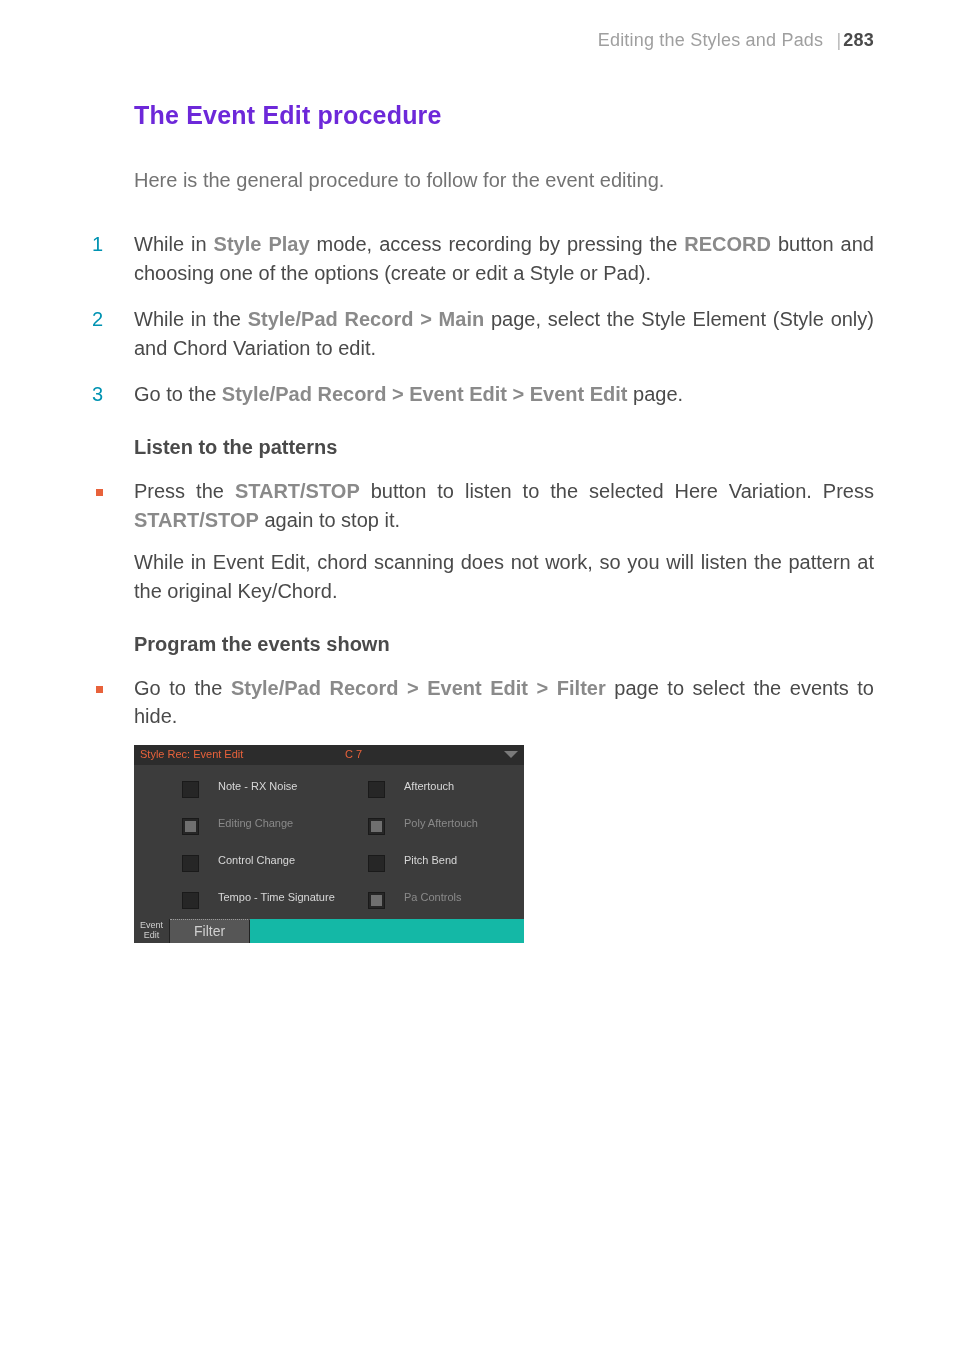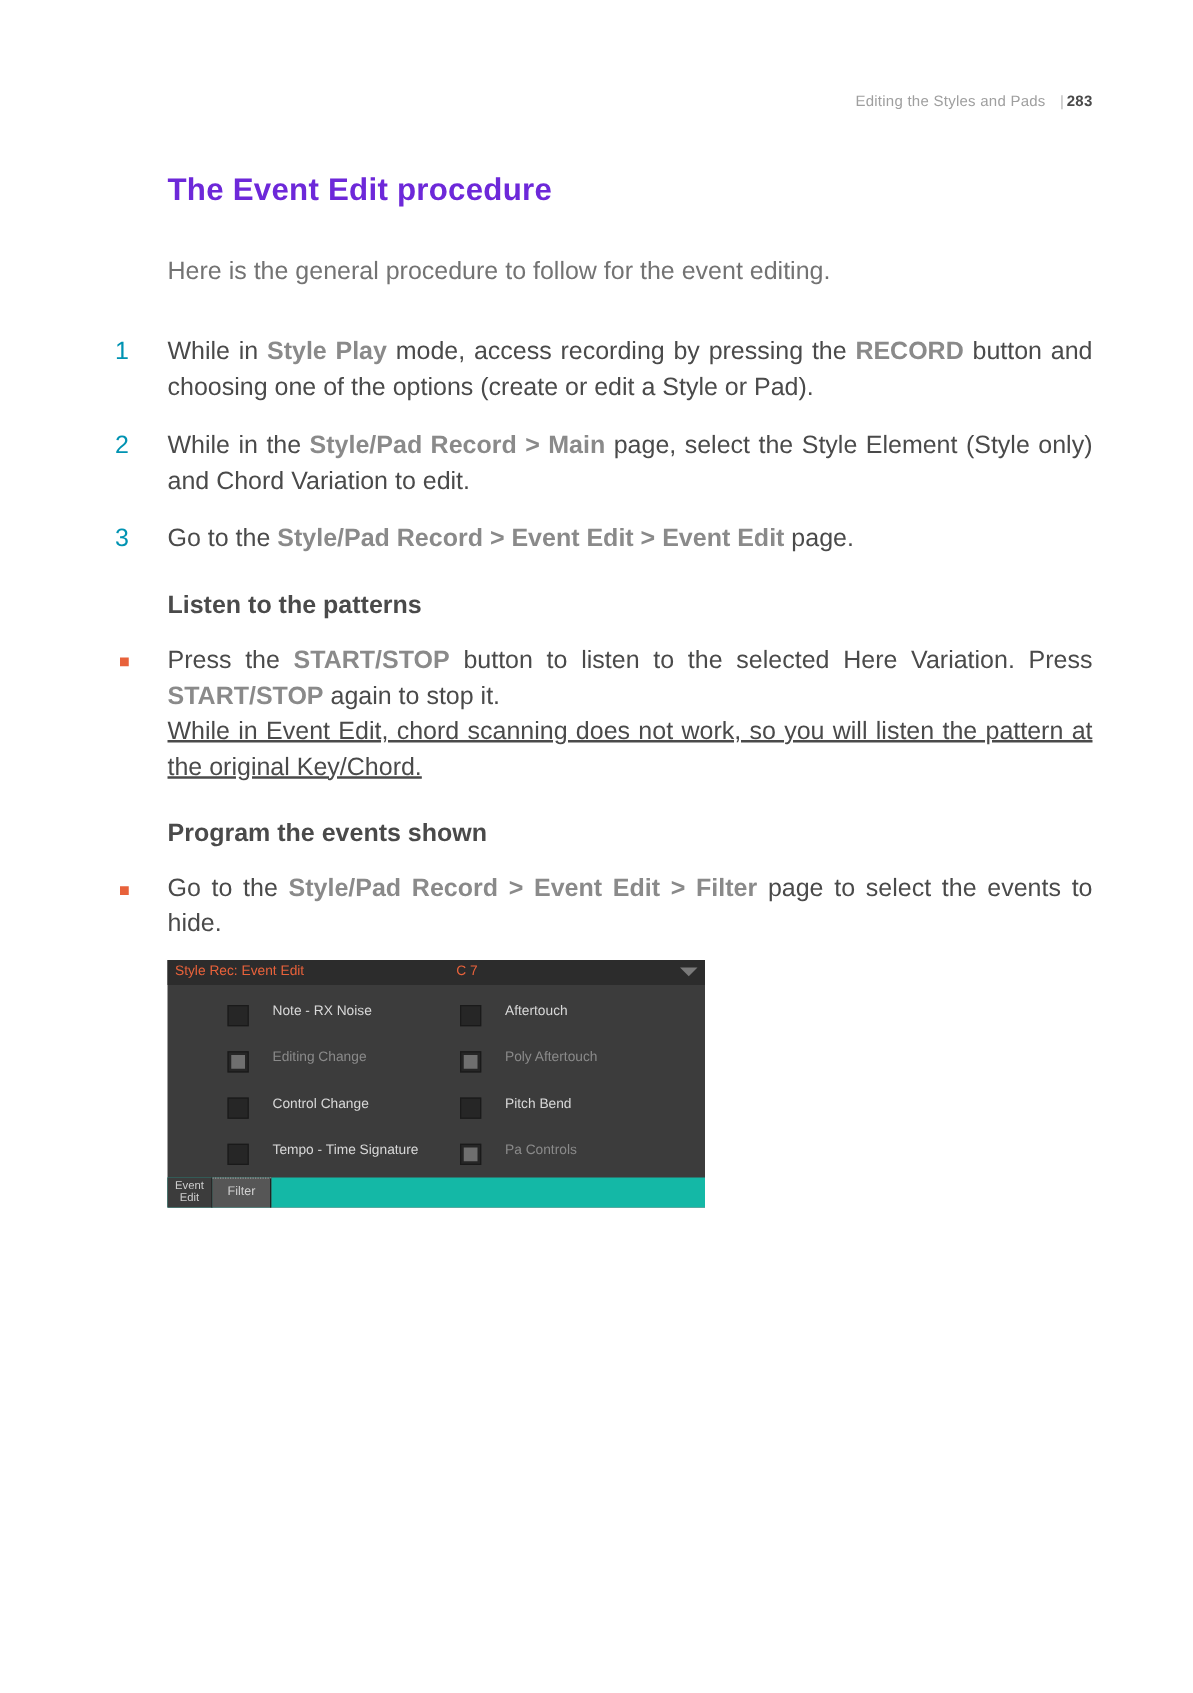--- a/index.html
+++ b/index.html
@@ -14,25 +14,24 @@
   }
   .page {
     position: relative;
     width: 954px;
     height: 1354px;
     padding: 30px 80px 0 92px;
     box-sizing: border-box;
   }
   .page-header {
     text-align: right;
-    font-size: 12px;
+    font-size: 18px;
     color: #9f9f9f;
     letter-spacing: 0.2px;
     margin-bottom: 50px;
-    margin-top: 44px;
   }
   .page-header .pagenum {
     color: #4a4a4a;
     font-weight: 600;
   }
   .page-header .sep {
     color: #b8b8b8;
     padding: 0 2px 0 8px;
   }
   .section-heading {
@@ -97,37 +96,36 @@
     content: "";
     position: absolute;
     left: 4px;
     top: 12px;
     width: 7px;
     height: 7px;
     background: #e8623b;
   }
   .continuation {
     padding-left: 42px;
-    margin-top: 0;
+    margin-top: 14px;
     margin-bottom: 14px;
     font-size: 20px;
     line-height: 1.42;
     color: #4a4a4a;
     text-align: justify;
-    text-decoration: underline;
   }
   .ui-ref {
     color: #8a8a8a;
     font-weight: 600;
   }
 
   
   .device-screen {
     margin: 10px 0 0 42px;
-    width: 430px;
+    width: 390px;
     background: #3c3c3c;
     font-family: Verdana, Geneva, sans-serif;
     font-size: 11px;
     color: #d8d8d8;
     line-height: 1;
   }
   .device-title {
     background: #2c2c2c;
     display: flex;
     align-items: center;
@@ -188,22 +186,22 @@
     display: flex;
     align-items: stretch;
     height: 24px;
     background: #14b8a6;
     padding-left: 0;
   }
   .device-tabs .tab {
     display: flex;
     align-items: center;
     justify-content: center;
-    padding: 0 12px;
-    font-size: 10px;
+    padding: 0 24px;
+    font-size: 14px;
     color: #d0d0d0;
     background: #3c3c3c;
     border-right: 1px solid #222;
   }
   .device-tabs .tab.small {
     flex-direction: column;
     line-height: 1.1;
     font-size: 9px;
     padding: 0 6px;
   }

